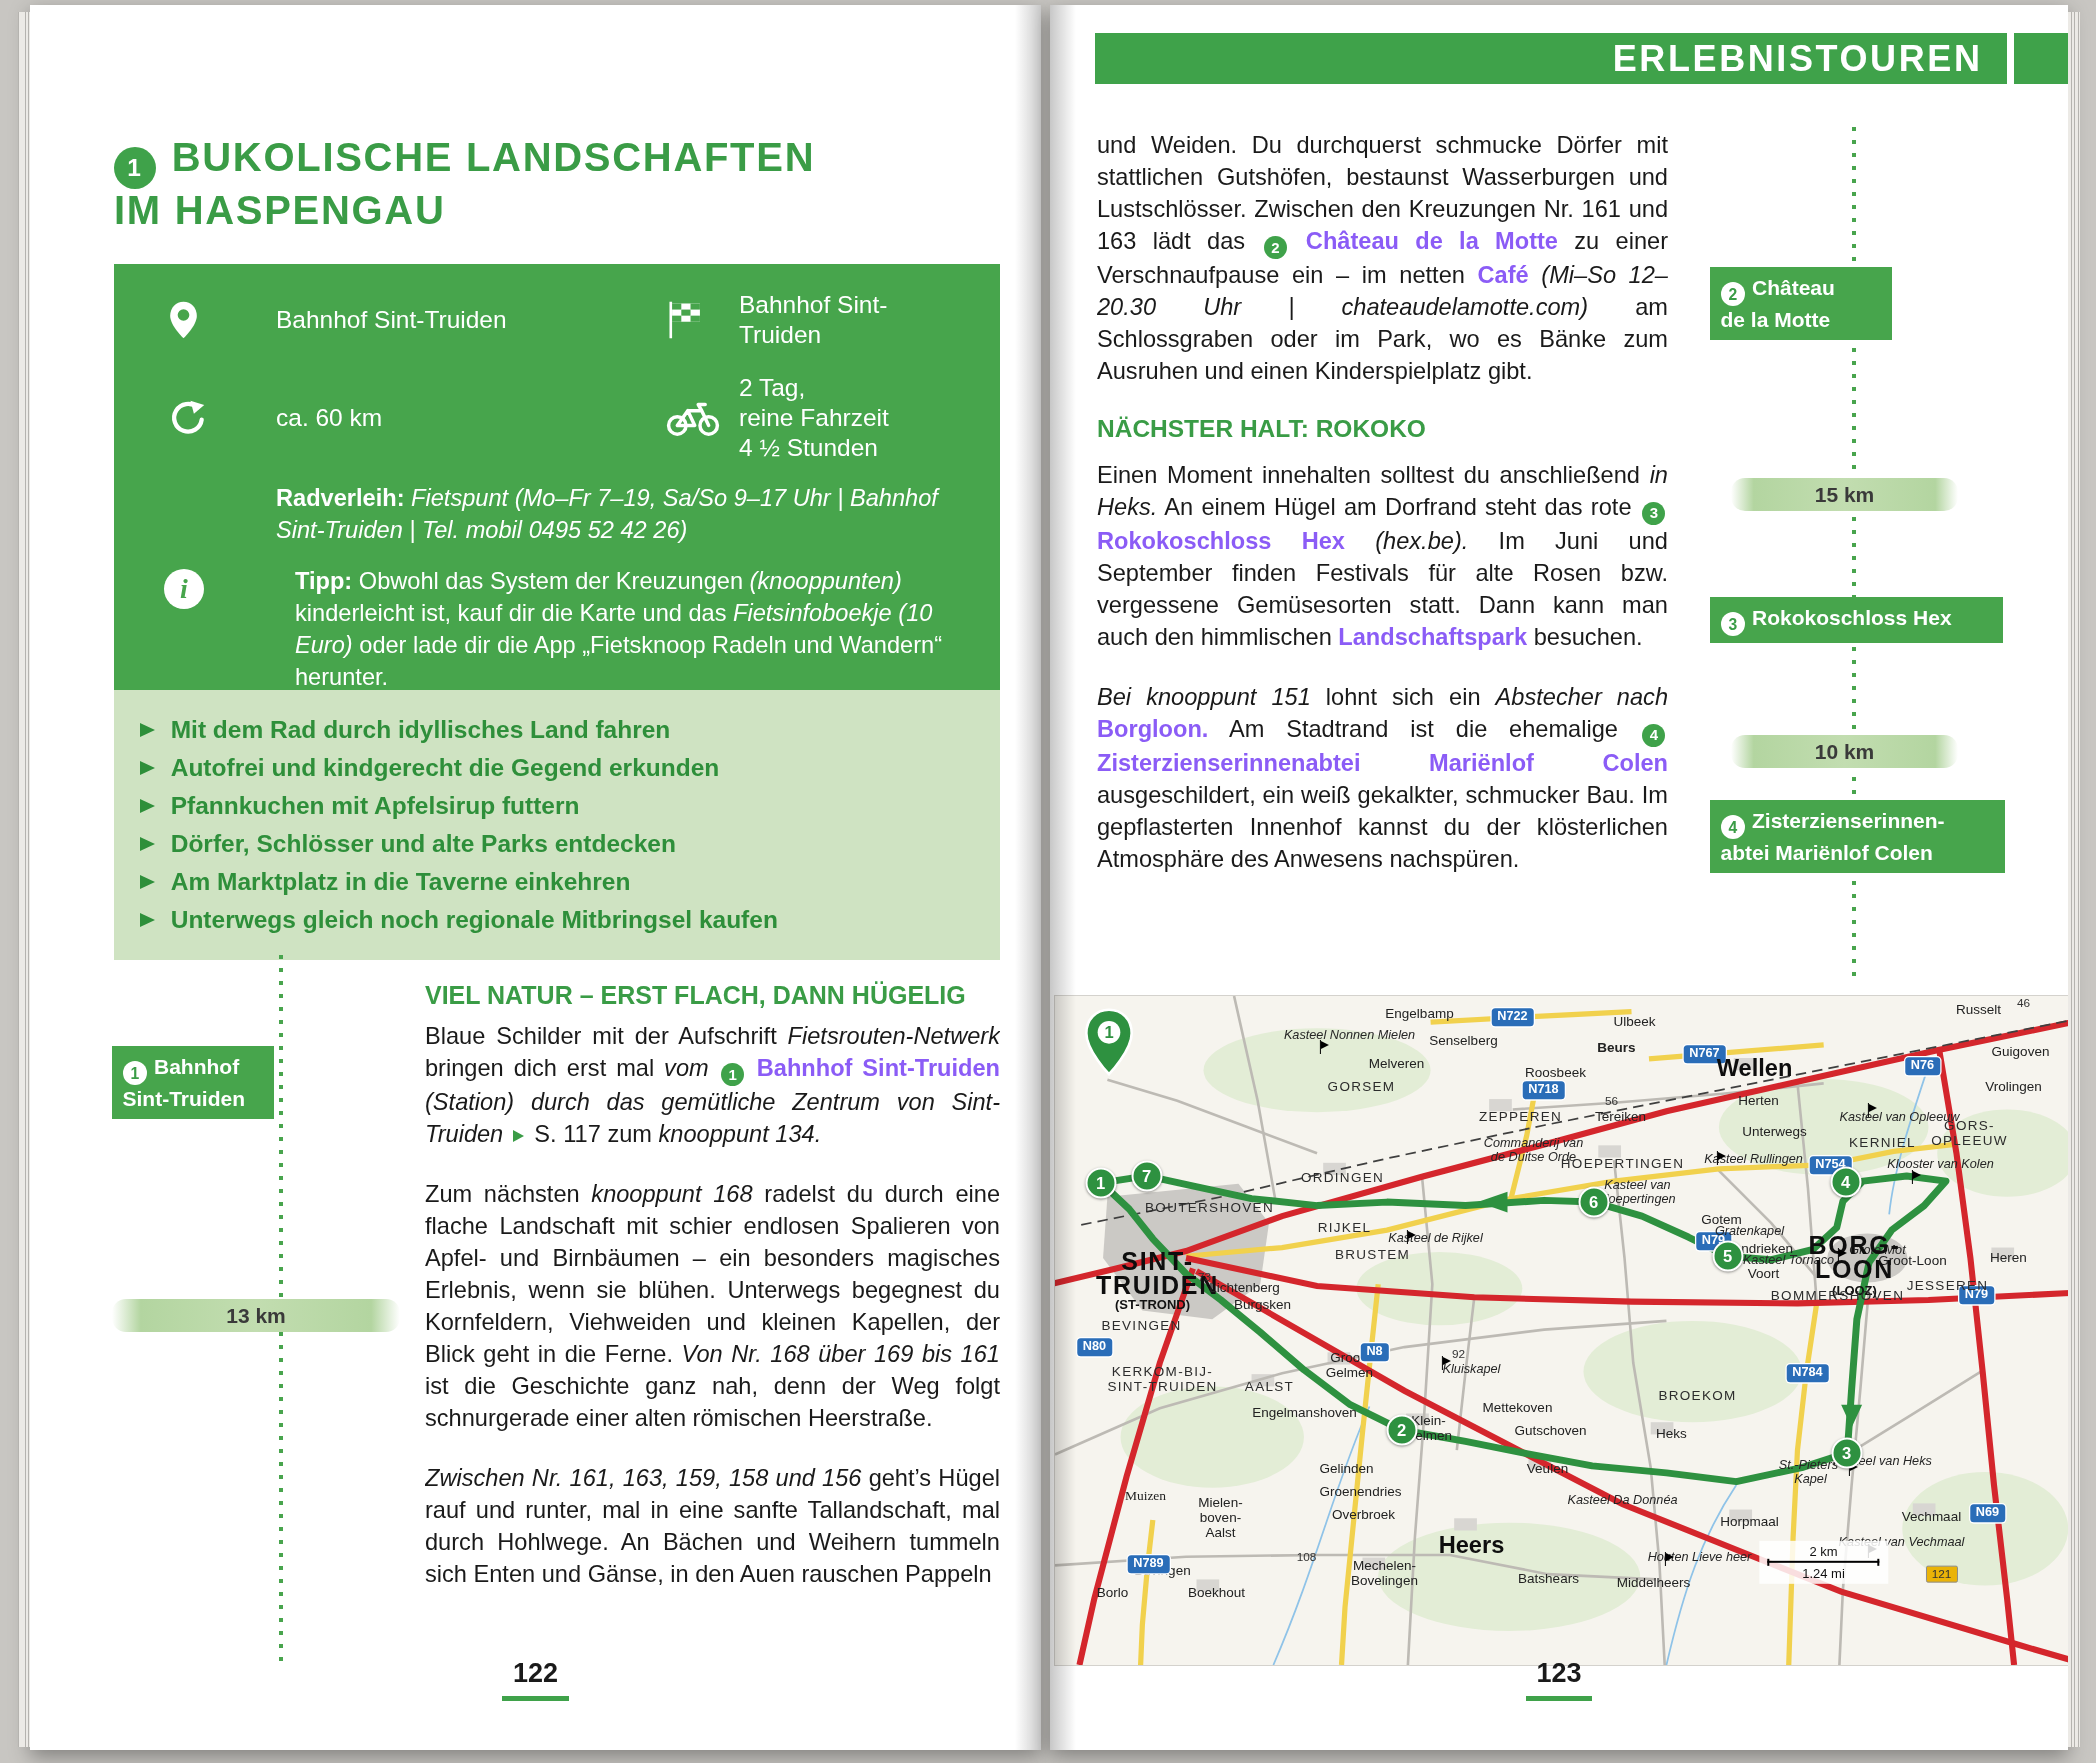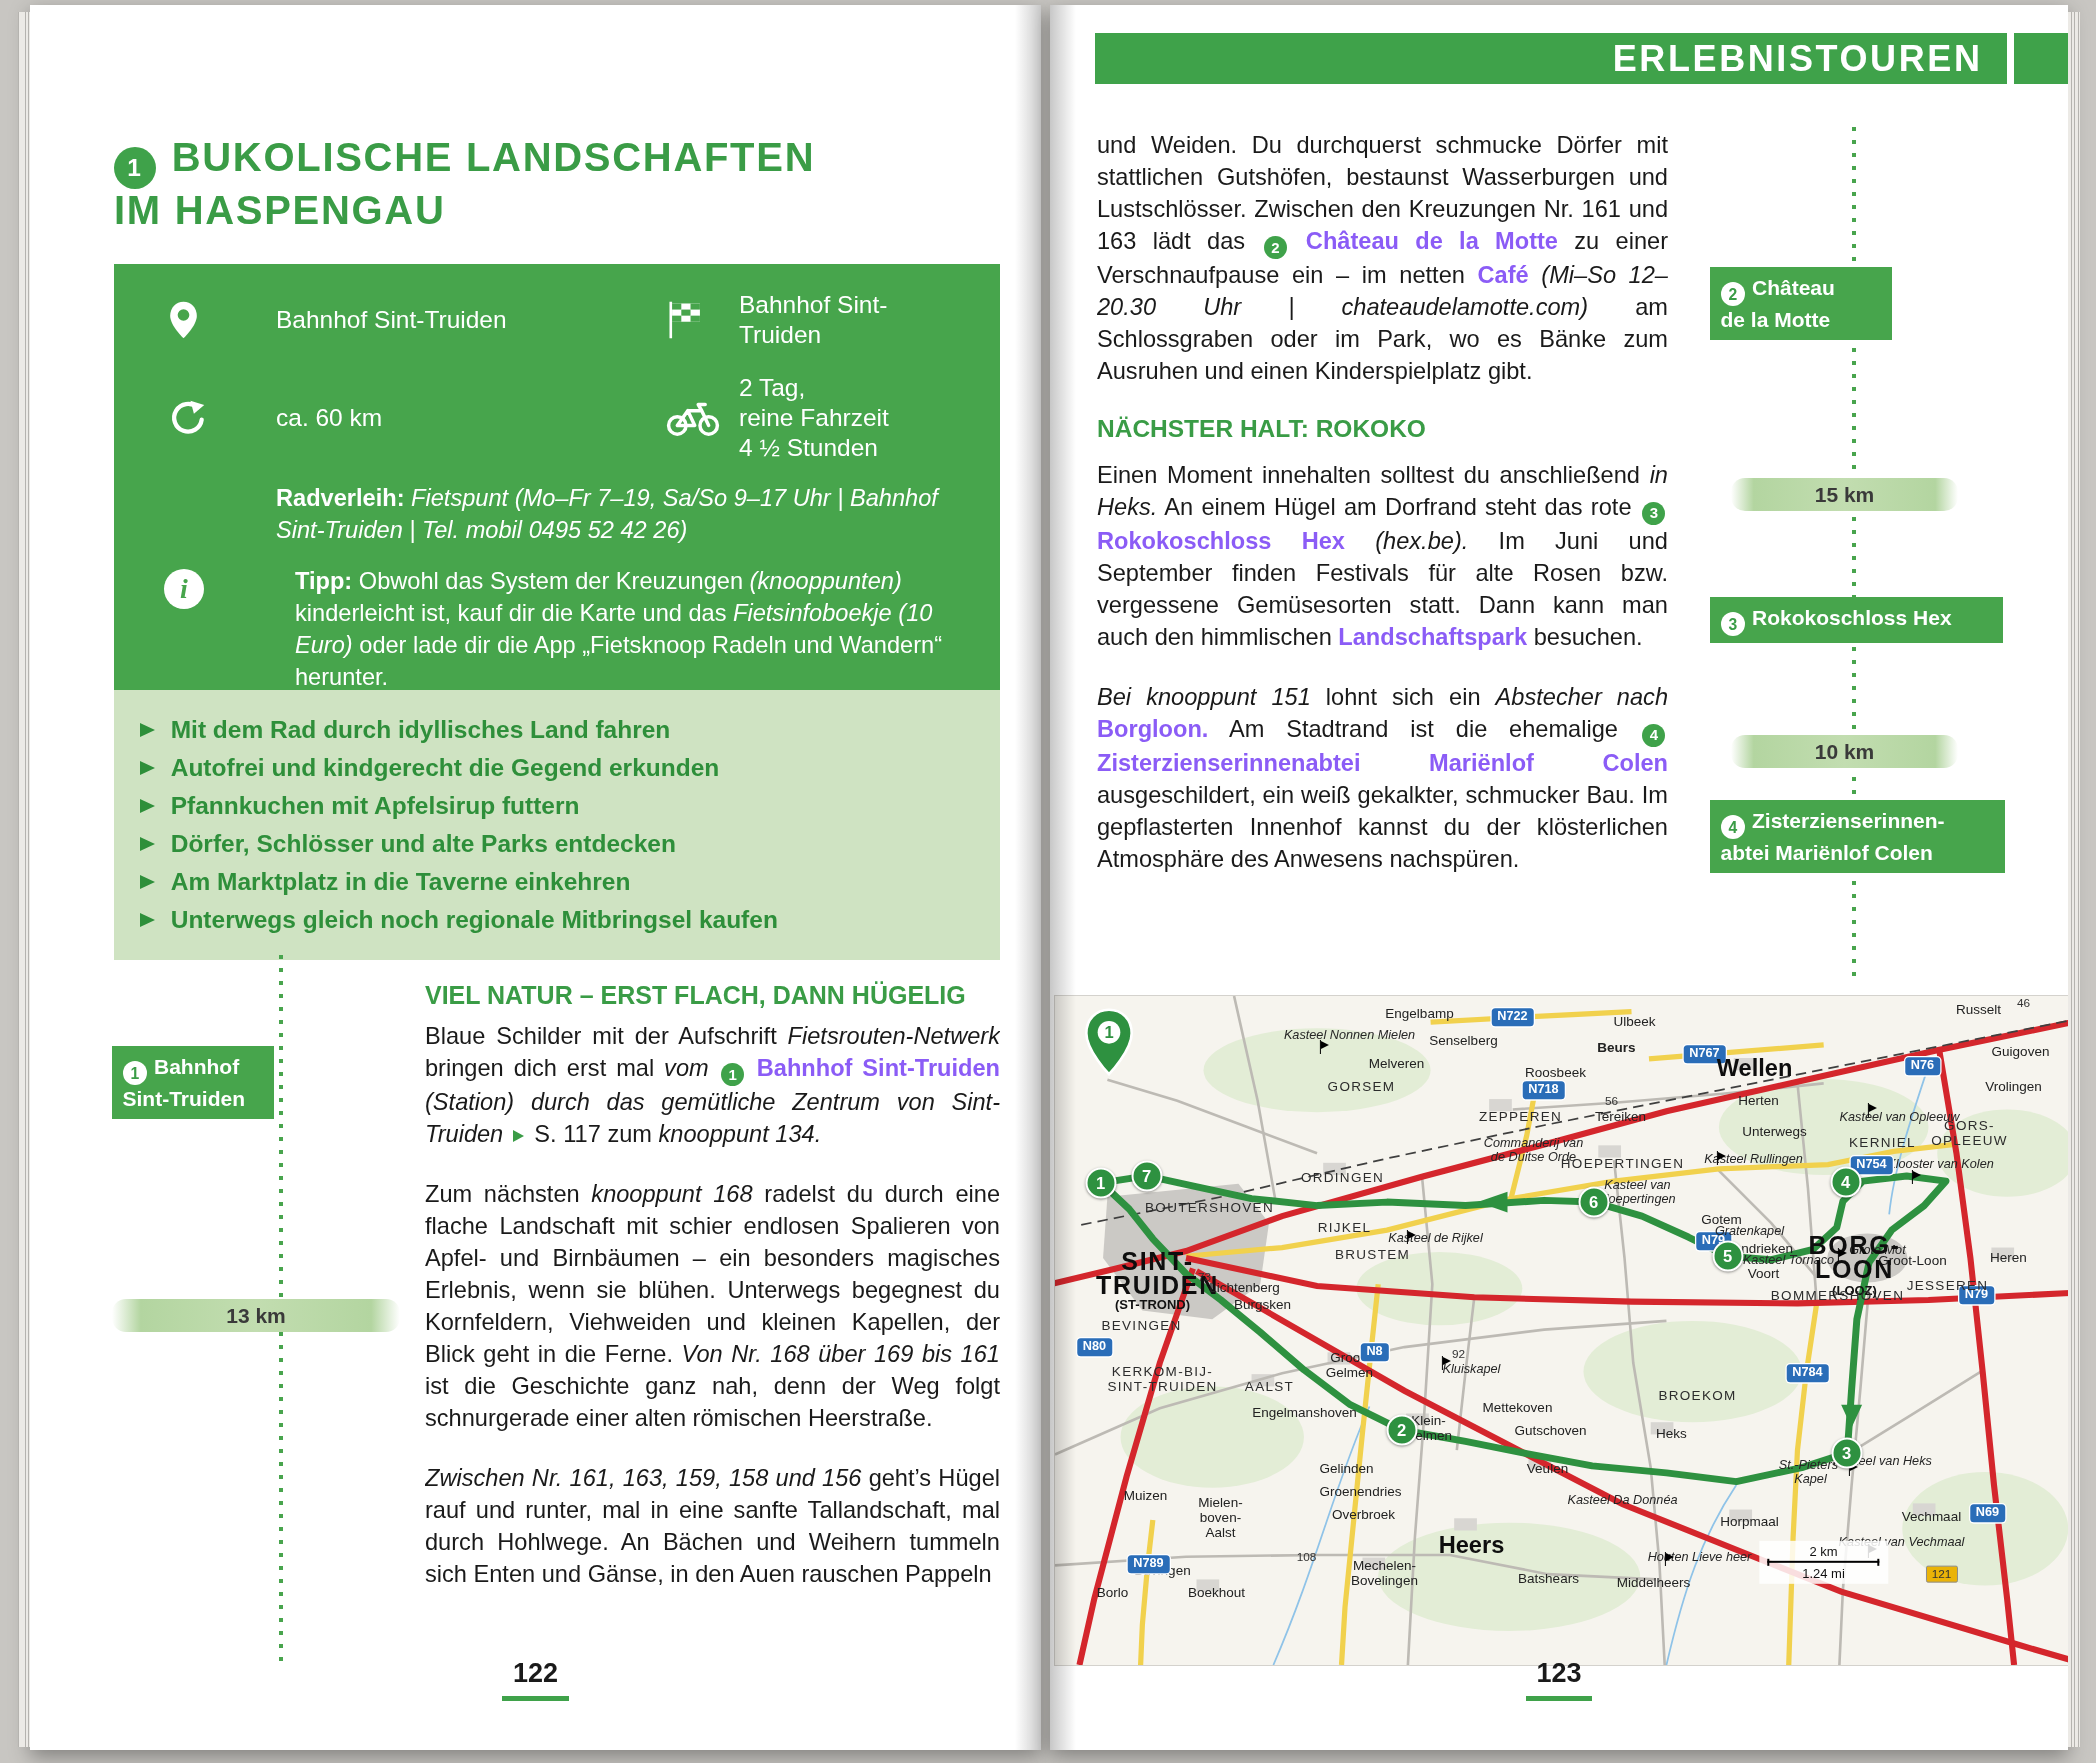--- a/index.html
+++ b/index.html
@@ -377,21 +377,21 @@
         <div class="ml ml-caps" style="left: 466px; top: 121px;">ZEPPEREN</div>
         <div class="ml ml-num" style="left: 557px; top: 105px;">56</div>
         <div class="ml ml-sm" style="left: 566px; top: 121px;">Tereiken</div>
         <div class="ml ml-sm" style="left: 704px; top: 105px;">Herten</div>
         <div class="ml ml-sm" style="left: 720px; top: 136px;">Unterwegs</div>
         <div class="ml ml-it" style="left: 845px; top: 122px;">Kasteel van Opleeuw</div>
         <div class="ml ml-caps" style="left: 828px; top: 147px;">KERNIEL</div>
         <div class="ml ml-caps" style="left: 915px; top: 138px;">GORS-
 OPLEEUW</div>
         <div class="ml ml-it" style="left: 886px; top: 169px;">Klooster van Kolen</div>
-        <div class="ml ml-shield" style="left: 776px; top: 169px; margin-left: 41px;">N754</div>
+        <div class="ml ml-shield" style="left: 776px; top: 169px;">N754</div>
         <div class="ml ml-it" style="left: 479px; top: 155px;">Commanderij van
 de Duitse Orde</div>
         <div class="ml ml-caps" style="left: 568px; top: 168px;">HOEPERTINGEN</div>
         <div class="ml ml-it" style="left: 699px; top: 164px;">Kasteel Rullingen</div>
         <div class="ml ml-caps" style="left: 288px; top: 182px;">ORDINGEN</div>
         <div class="ml ml-it" style="left: 583px; top: 197px;">Kasteel van
 Hoepertingen</div>
         <div class="ml ml-caps" style="left: 155px; top: 212px;">BOUTERSHOVEN</div>
         <div class="ml ml-caps" style="left: 290px; top: 232px;">RIJKEL</div>
         <div class="ml ml-it" style="left: 381px; top: 243px;">Kasteel de Rijkel</div>
@@ -433,21 +433,21 @@
         <div class="ml ml-sm" style="left: 463px; top: 412px;">Mettekoven</div>
         <div class="ml ml-sm" style="left: 496px; top: 435px;">Gutschoven</div>
         <div class="ml ml-caps" style="left: 643px; top: 400px;">BROEKOM</div>
         <div class="ml ml-shield" style="left: 753px; top: 377px;">N784</div>
         <div class="ml ml-sm" style="left: 617px; top: 438px;">Heks</div>
         <div class="ml ml-it" style="left: 828px; top: 466px;">Kasteel van Heks</div>
         <div class="ml ml-sm" style="left: 292px; top: 473px;">Gelinden</div>
         <div class="ml ml-sm" style="left: 493px; top: 473px;">Veulen</div>
         <div class="ml ml-it" style="left: 756px; top: 477px;">St.-Pieters-
 Kapel</div>
-        <div class="ml ml-sm" style="left: 91px; top: 500px;">Muizen</div>
+        <div class="ml ml-sm" style="left: 91px; top: 500px; font-family: Liberation Serif, serif;">Muizen</div>
         <div class="ml ml-sm" style="left: 166px; top: 522px;">Mielen-
 boven-
 Aalst</div>
         <div class="ml ml-sm" style="left: 306px; top: 496px;">Groenendries</div>
         <div class="ml ml-sm" style="left: 309px; top: 519px;">Overbroek</div>
         <div class="ml ml-it" style="left: 568px; top: 505px;">Kasteel Da Donnéa</div>
         <div class="ml ml-sm" style="left: 695px; top: 526px;">Horpmaal</div>
         <div class="ml ml-sm" style="left: 877px; top: 521px;">Vechmaal</div>
         <div class="ml ml-it" style="left: 847px; top: 547px;">Kasteel van Vechmaal</div>
         <div class="ml ml-it" style="left: 645px; top: 562px;">Houten Lieve heer</div>

